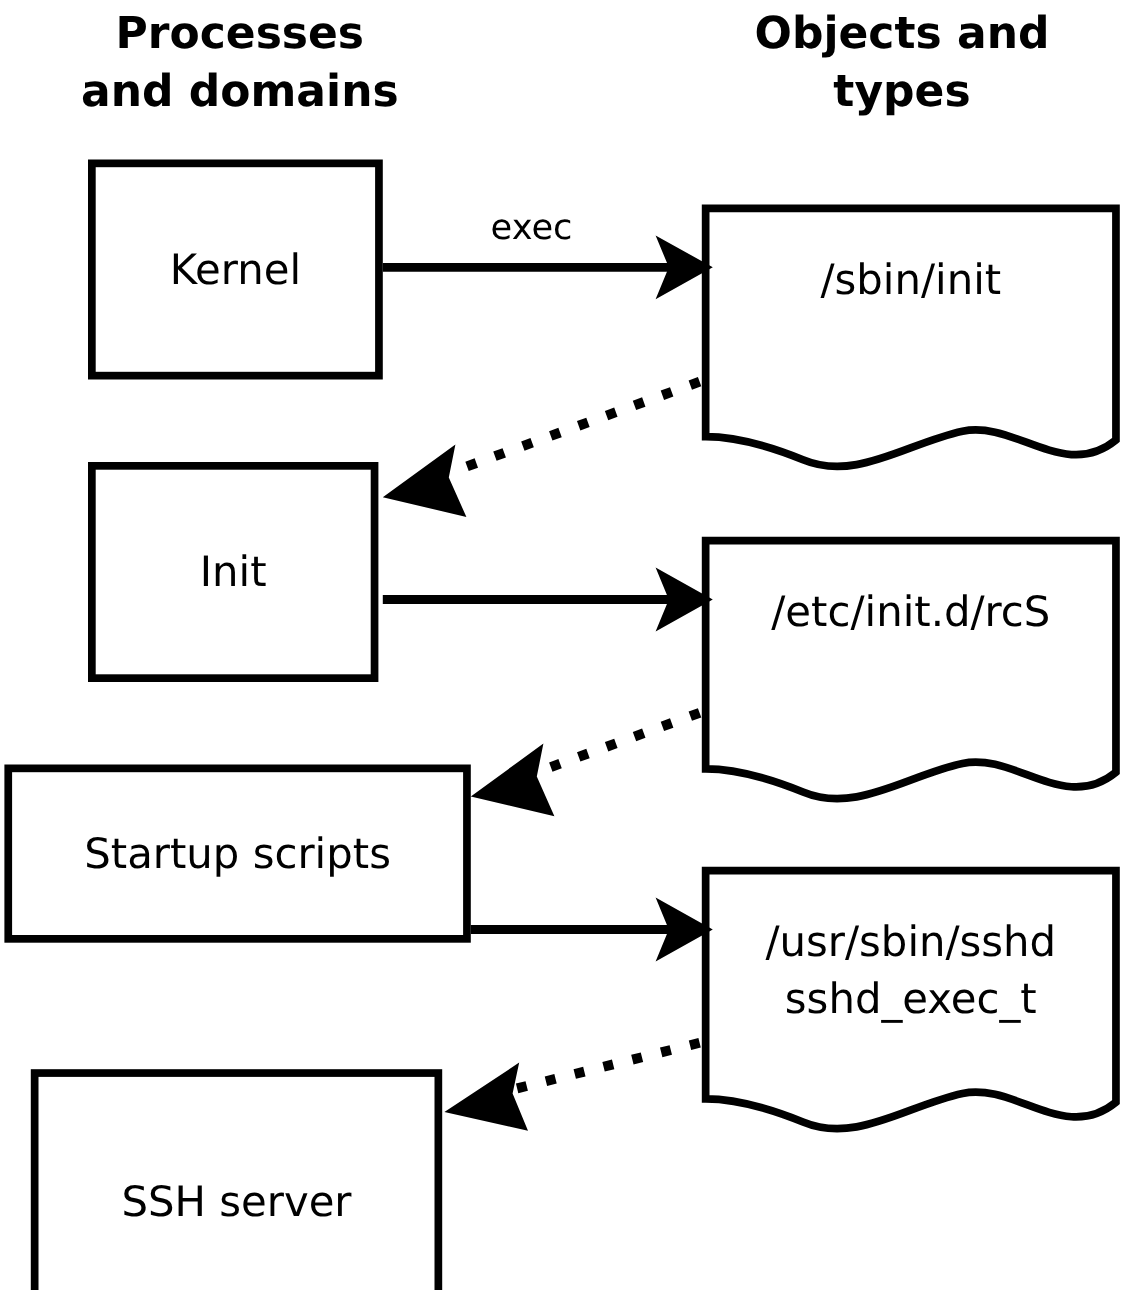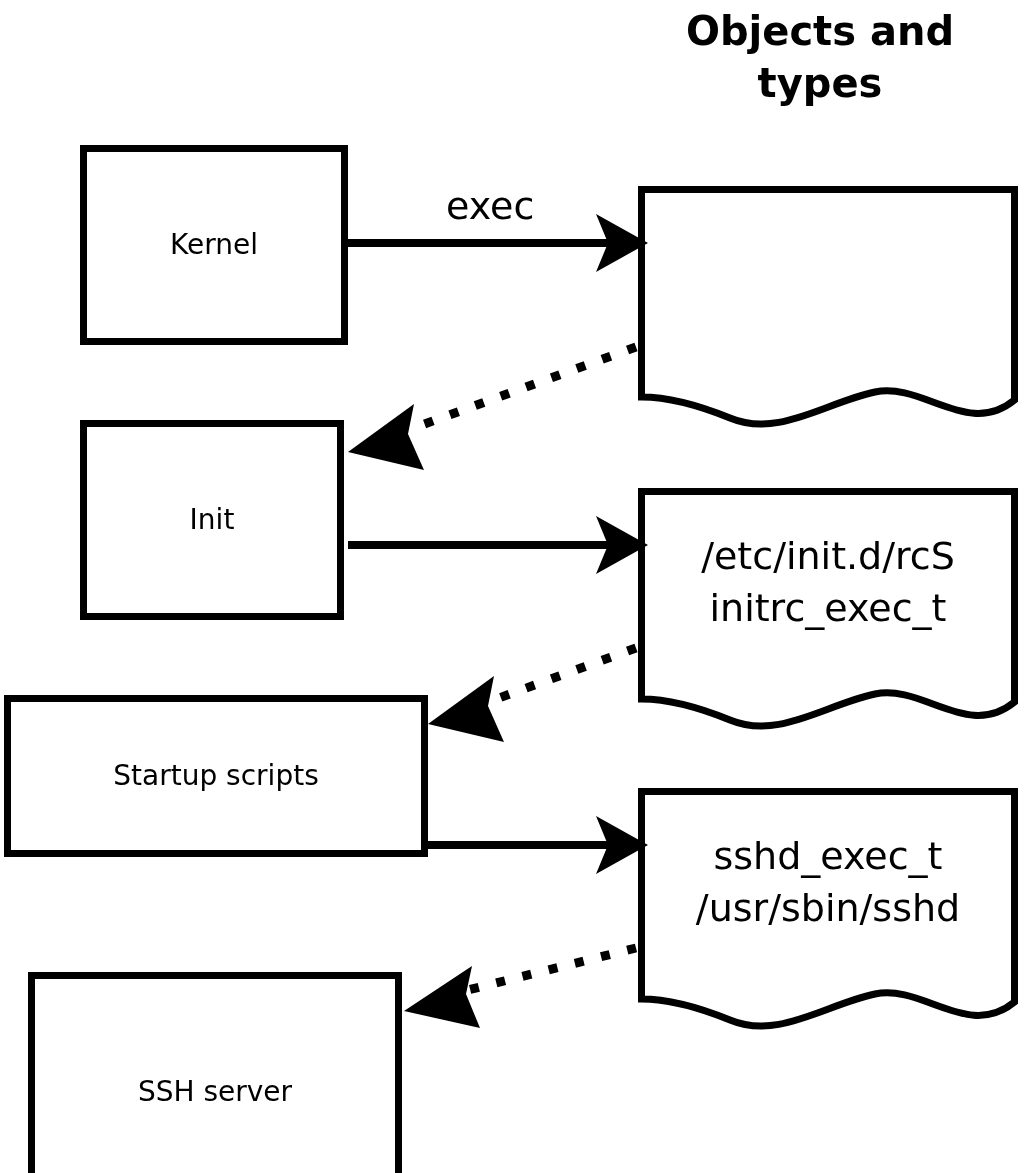--- a/index.html
+++ b/index.html
@@ -30,21 +30,21 @@
   .proc-box {
     position: absolute;
     box-sizing: border-box;
     border: 7px solid #000000;
     background: #ffffff;
     display: flex;
     flex-direction: row;
     align-items: center;
     justify-content: center;
     color: #000000;
-    font-size: 28px;
+    font-size: 38px;
     line-height: 52px;
     text-align: center;
   }
   .proc-box .line { display: block; }
 
   .doc-shape { position: absolute; }
   .doc-shape svg { position: absolute; left: 0; top: 0; overflow: visible; }
   .doc-label {
     position: absolute;
     left: 0;
@@ -58,30 +58,32 @@
 
   .edge-layer {
     position: absolute;
     left: 0; top: 0;
     width: 1024px; height: 1173px;
     pointer-events: none;
   }
   .edge-label {
     position: absolute;
     color: #000000;
-    font-size: 38px;
+    font-size: 32px;
     line-height: 40px;
     white-space: nowrap;
   }
 </style>
 </head>
 <body>
 
 <div id="canvas">
 
+  <div class="col-header" id="header-processes">Processes
+and domains</div>
   <div class="col-header" id="header-objects">Objects and
 types</div>
 
   <div class="proc-box" style="left:80px; top:145px; width:268px; height:200px;">
     <span class="line">Kernel</span>
   </div>
 
   <div class="proc-box" style="left:80px; top:420px; width:264px; height:200px;">
     <span class="line">Init</span>
   </div>
@@ -92,40 +94,40 @@
 
   <div class="proc-box" style="left:28px; top:972px; width:374px; height:240px;">
     <span class="line">SSH server</span>
   </div>
 
   <div class="doc-shape" style="left:638px; top:186px; width:380px; height:246px;">
     <svg width="380" height="246" viewBox="0 0 380 246">
       <path d="M3.5 3.5 H376.5 V214 C330 252 285 196 237 206 C186 217 140 252 92 232 C60 219 30 211 3.5 211 Z" fill="#ffffff" stroke="#000000" stroke-width="7" stroke-linejoin="miter"></path>
     </svg>
     <div class="doc-label" style="top:42px;">
+      <span class="line">/sbin/init</span>
     </div>
   </div>
 
   <div class="doc-shape" style="left:638px; top:488px; width:380px; height:246px;">
     <svg width="380" height="246" viewBox="0 0 380 246">
       <path d="M3.5 3.5 H376.5 V214 C330 252 285 196 237 206 C186 217 140 252 92 232 C60 219 30 211 3.5 211 Z" fill="#ffffff" stroke="#000000" stroke-width="7" stroke-linejoin="miter"></path>
     </svg>
     <div class="doc-label" style="top:42px;">
       <span class="line">/etc/init.d/rcS</span>
-      <span class="line">initrc_exec_t</span>
     </div>
   </div>
 
   <div class="doc-shape" style="left:638px; top:788px; width:380px; height:246px;">
     <svg width="380" height="246" viewBox="0 0 380 246">
       <path d="M3.5 3.5 H376.5 V214 C330 252 285 196 237 206 C186 217 140 252 92 232 C60 219 30 211 3.5 211 Z" fill="#ffffff" stroke="#000000" stroke-width="7" stroke-linejoin="miter"></path>
     </svg>
     <div class="doc-label" style="top:42px;">
+      <span class="line">/usr/sbin/sshd</span>
       <span class="line">sshd_exec_t</span>
-      <span class="line">/usr/sbin/sshd</span>
     </div>
   </div>
 
   <svg class="edge-layer" viewBox="0 0 1024 1173">
 
     <g>
       <line x1="348" y1="243" x2="610" y2="243" stroke="#000000" stroke-width="8"></line>
       <polygon points="596,214 648,243 596,272 608,243" fill="#000000"></polygon>
     </g>
 

